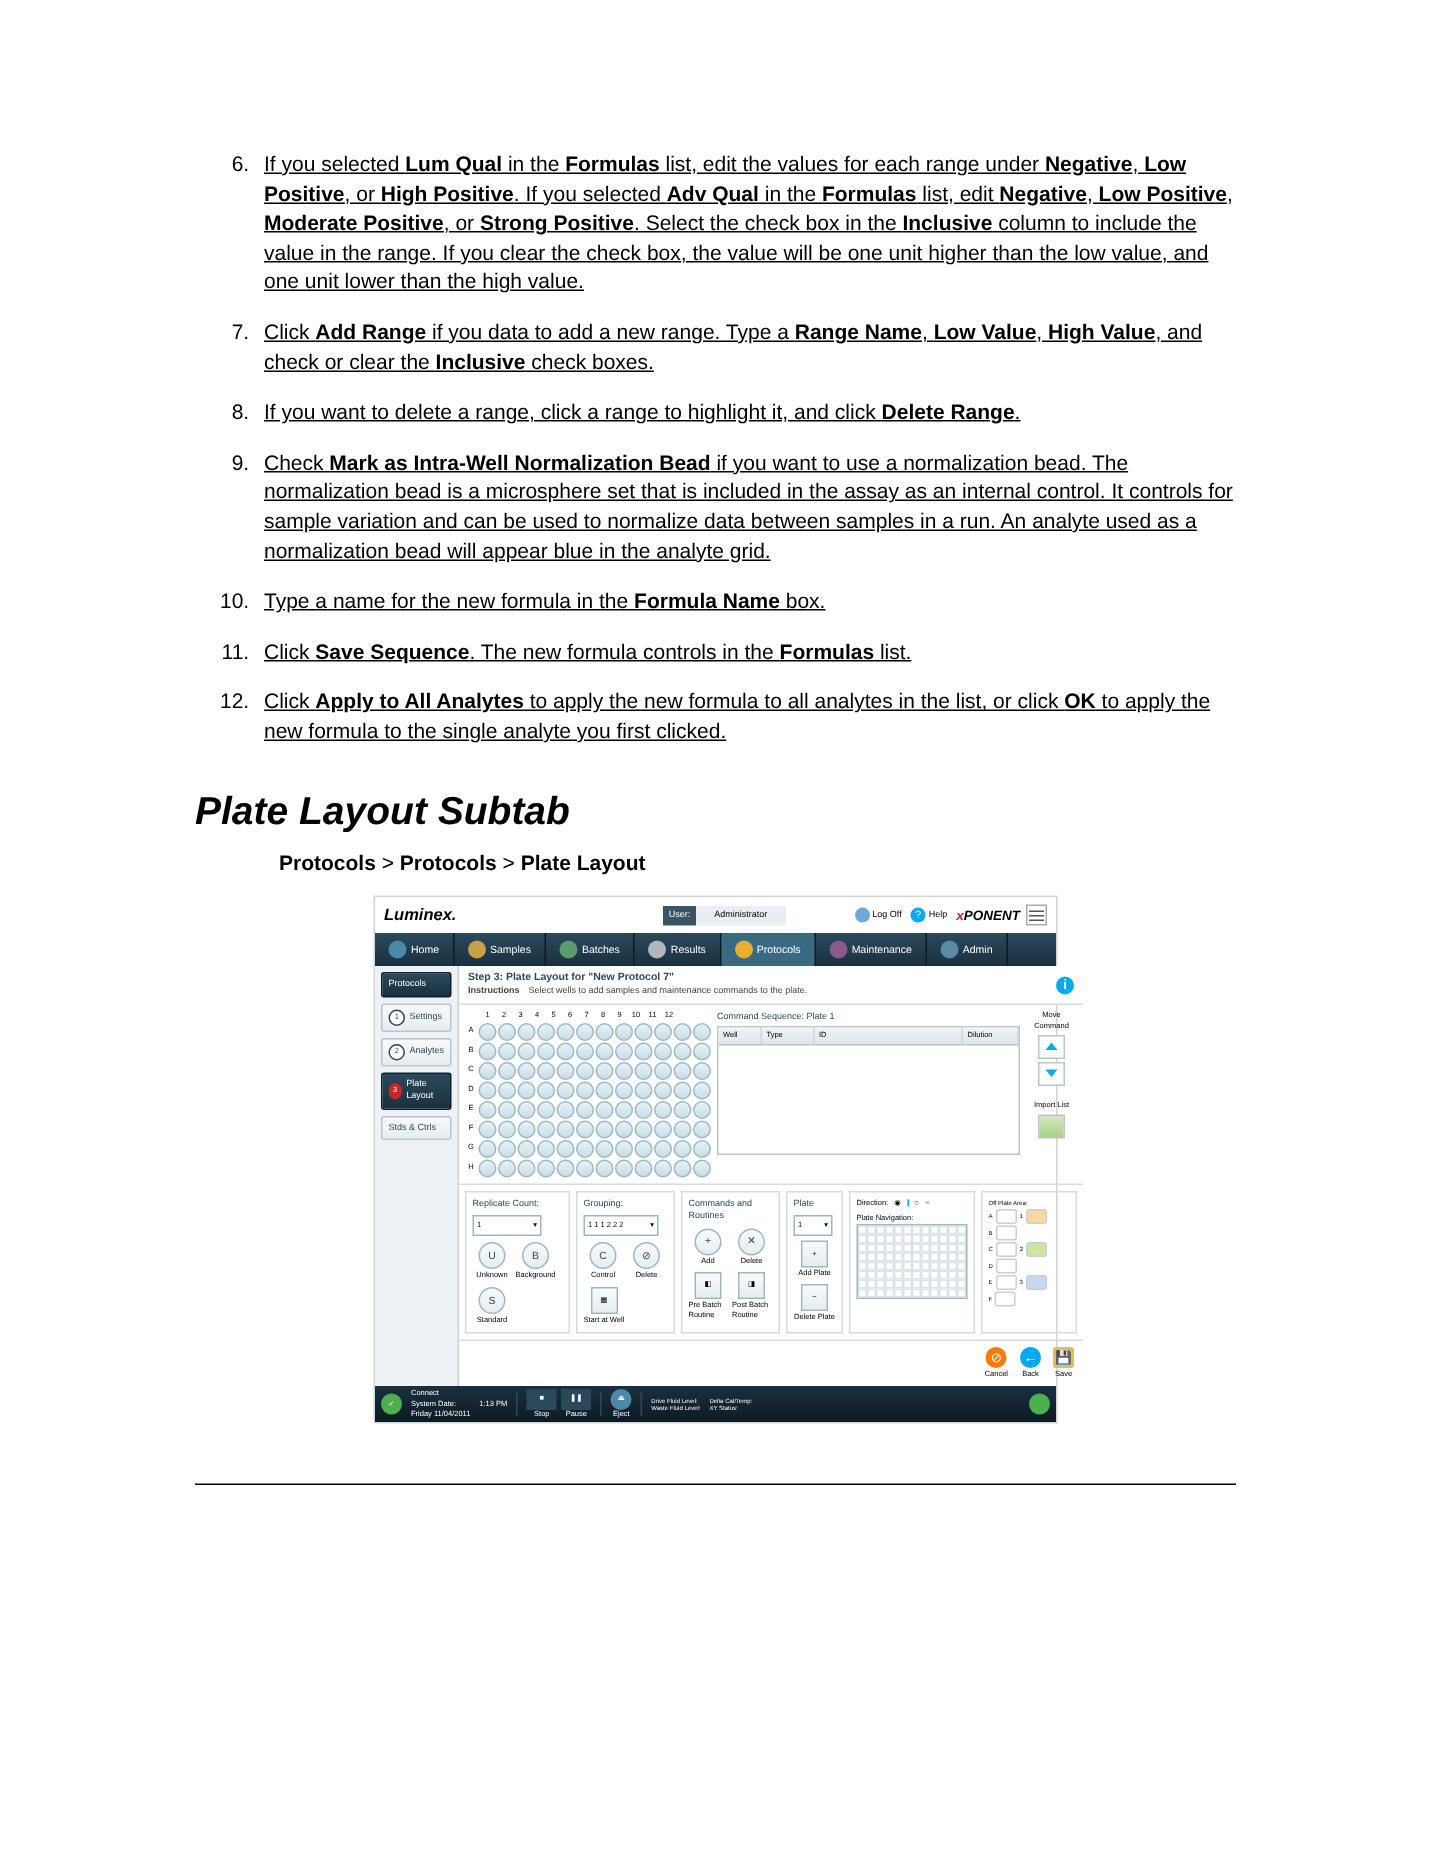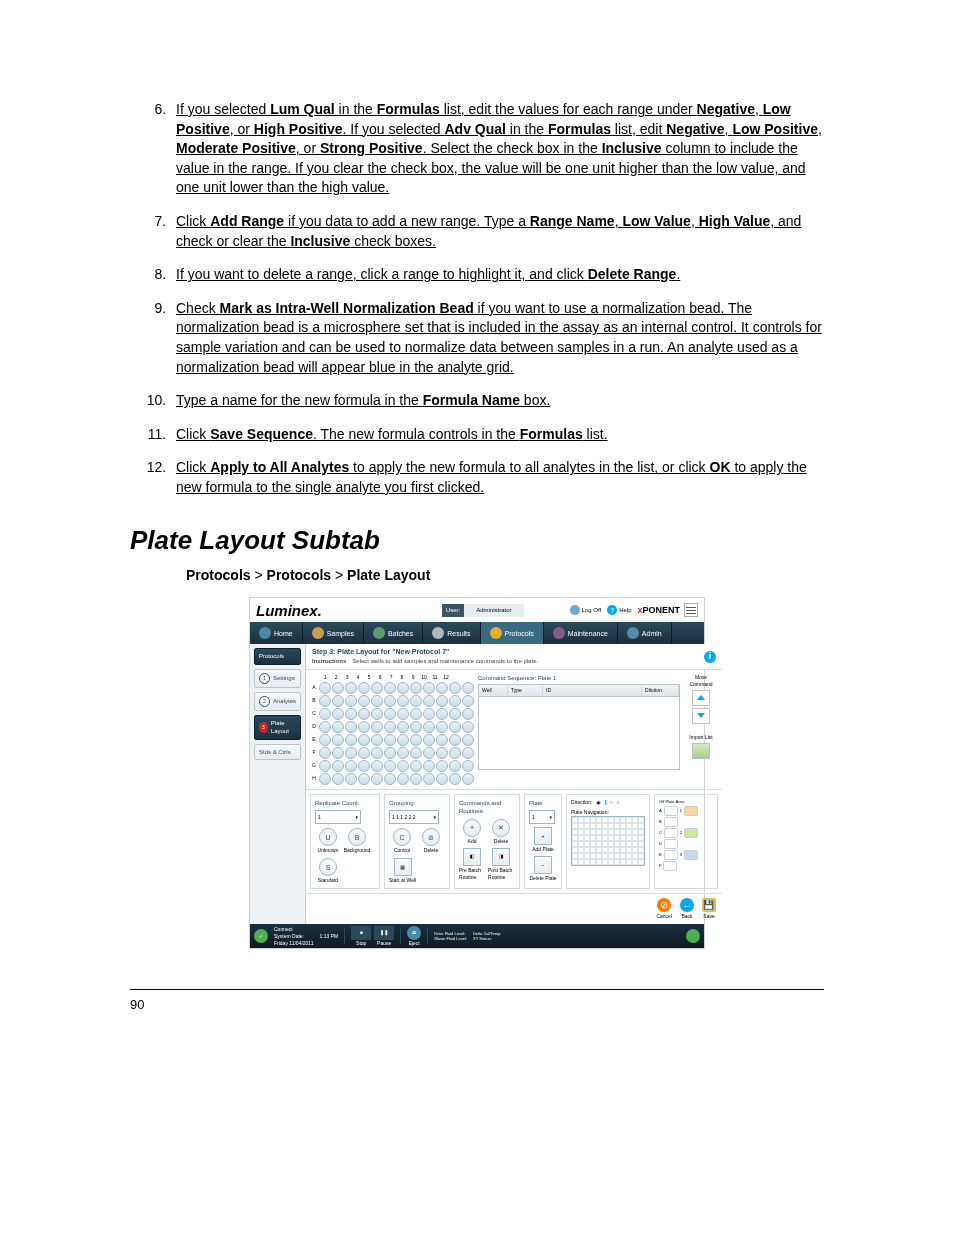--- a/index.html
+++ b/index.html
@@ -20,26 +20,26 @@
   .figure-wrap { text-align: center; margin: 8px 0 28px 0; }
   .figure {
     display: inline-block;
     width: 454px;
     border: 1px solid #cfd4d8;
     font-size: 6px;
     text-align: left;
     background: #fff;
   }
   .fig-top { display:flex; align-items:center; height:24px; background:#fff; padding:0 6px; }
-  .fig-logo { font-style: italic; font-weight: bold; font-size: 15px; margin-right: auto; }
+  .fig-logo { font-style: italic; font-weight: bold; font-size: 11px; margin-right: auto; }
   .fig-user-lbl { background:#3b5464; color:#fff; padding:2px 4px; font-size:6px; }
   .fig-user-val { background:#e8eef2; padding:2px 12px; font-size:6px; }
   .fig-topbtn { font-size:6px; display:inline-flex; align-items:center; gap:2px; margin-left:6px;}
   .fig-topbtn .ic { width:10px; height:10px; border-radius:50%; display:inline-block; }
-  .fig-xp { font-weight:bold; font-size:9px; margin-left:6px; }
+  .fig-xp { font-weight:bold; font-size:9px; margin-left:6px;font-style:italic; }
   .fig-xp .x { color:#c62828; }
   .fig-menu { width:10px; height:10px; border:1px solid #aaa; margin-left:4px; display:inline-flex; flex-direction:column; justify-content:space-around; padding:1px; }
   .fig-menu i { height:1px; background:#555; display:block;}
   .fig-tabs { display:flex; background:linear-gradient(#2a4a5c,#1a3040); height:22px; }
   .fig-tab { display:flex; align-items:center; gap:3px; color:#fff; font-size:7px; padding:0 9px; border-right:1px solid #0d1a22;}
   .fig-tab.active { background:#3a6a82; }
   .fig-tab .ic { width:12px; height:12px; border-radius:50%; display:inline-block; }
   .fig-body { display:flex; min-height: 280px; }
   .fig-side { width:72px; background:#eef2f5; border-right:1px solid #c7d0d6; padding:4px; display:flex; flex-direction:column; gap:4px; }
   .fig-side-btn { background:linear-gradient(#f8fafc,#e6ecef); border:1px solid #b9c5cb; border-radius:2px; padding:3px 4px; font-size:6px; color:#2a4a5c; display:flex; align-items:center; gap:3px;}
@@ -655,14 +655,13 @@
       <div>XY Status:</div>
     </div>
     <span style="margin-left:auto;" class="stat-ic"></span>
   </div>
 
 </div>
 </div>
 
 <hr class="hr-foot">
 <div class="page-foot">
-  <div>90</div>
 </div>
 
 </body></html>

